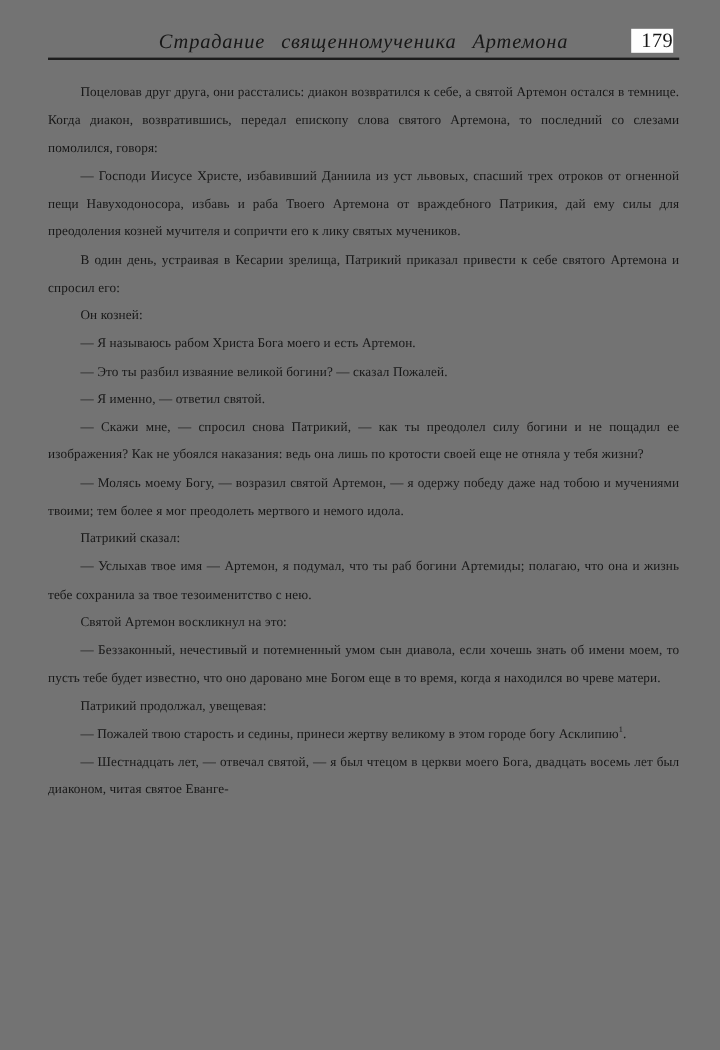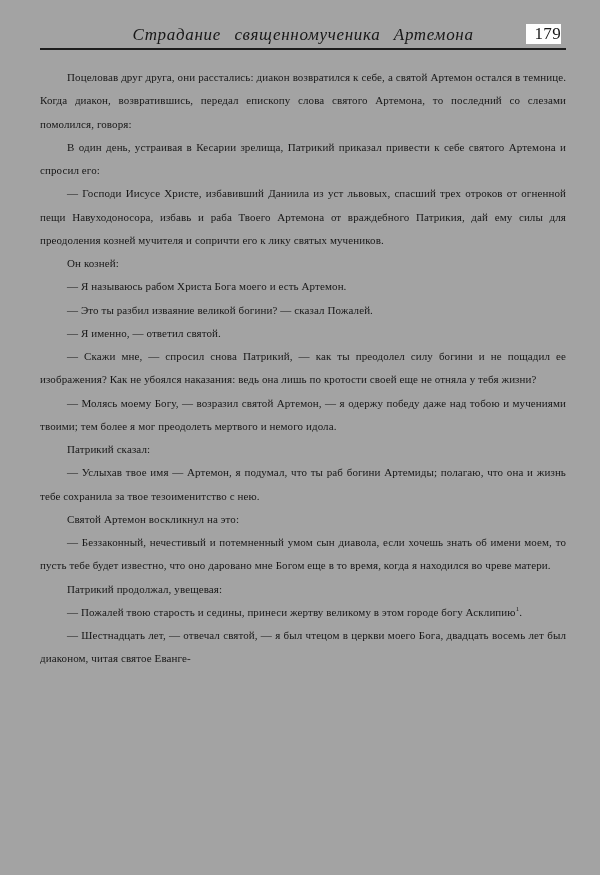--- a/index.html
+++ b/index.html
@@ -1,21 +1,21 @@
 <!DOCTYPE html>
 <html lang="ru"><head>
 <meta charset="utf-8">
 <style>
   html, body { margin: 0; padding: 0; background: #e8e8e8; }
   .page {
     position: relative;
     width: 600px;
     height: 875px;
     margin: 0 auto;
-    background: #a3a3a3;
+    background: #737373;
     color: #171717;
     font-family: "Liberation Serif", "DejaVu Serif", serif;
     box-sizing: border-box;
     padding: 25px 34px 0 40px;
     overflow: hidden;
   }
   .page-header {
     position: relative;
     height: 23px;
     border-bottom: 2px solid #1d1d1d;
@@ -61,22 +61,22 @@
 <body>
 
 <div class="page">
   <div class="page-header">
     <span class="running-title">Страдание священномученика Артемона</span>
     <span class="page-number">179</span>
   </div>
 
   <div class="body-text">
       <p class="para"><span>Поцеловав друг друга, они расстались: диакон возвратился к себе, а святой Артемон остался в темнице. Когда диакон, возвратившись, передал епископу слова святого Артемона, то последний со слезами помолился, говоря:</span></p>
+      <p class="para"><span>— Господи Иисусе Христе, избавивший Даниила из уст львовых, спасший трех отроков от огненной пещи Навуходоносора, избавь и раба Твоего Артемона от враждебного Патрикия, дай ему силы для преодоления козней мучителя и сопричти его к лику святых мучеников.</span></p>
       <p class="para"><span>В один день, устраивая в Кесарии зрелища, Патрикий приказал привести к себе святого Артемона и спросил его:</span></p>
-      <p class="para"><span>— Господи Иисусе Христе, избавивший Даниила из уст львовых, спасший трех отроков от огненной пещи Навуходоносора, избавь и раба Твоего Артемона от враждебного Патрикия, дай ему силы для преодоления козней мучителя и сопричти его к лику святых мучеников.</span></p>
       <p class="para"><span>Он козней:</span></p>
       <p class="para"><span>— Я называюсь рабом Христа Бога моего и есть Артемон.</span></p>
       <p class="para"><span>— Это ты разбил изваяние великой богини? — сказал Пожалей.</span></p>
       <p class="para"><span>— Я именно, — ответил святой.</span></p>
       <p class="para"><span>— Скажи мне, — спросил снова Патрикий, — как ты преодолел силу богини и не пощадил ее изображения? Как не убоялся наказания: ведь она лишь по кротости своей еще не отняла у тебя жизни?</span></p>
       <p class="para"><span>— Молясь моему Богу, — возразил святой Артемон, — я одержу победу даже над тобою и мучениями твоими; тем более я мог преодолеть мертвого и немого идола.</span></p>
       <p class="para"><span>Патрикий сказал:</span></p>
       <p class="para"><span>— Услыхав твое имя — Артемон, я подумал, что ты раб богини Артемиды; полагаю, что она и жизнь тебе сохранила за твое тезоименитство с нею.</span></p>
       <p class="para"><span>Святой Артемон воскликнул на это:</span></p>
       <p class="para"><span>— Беззаконный, нечестивый и потемненный умом сын диавола, если хочешь знать об имени моем, то пусть тебе будет известно, что оно даровано мне Богом еще в то время, когда я находился во чреве матери.</span></p>

